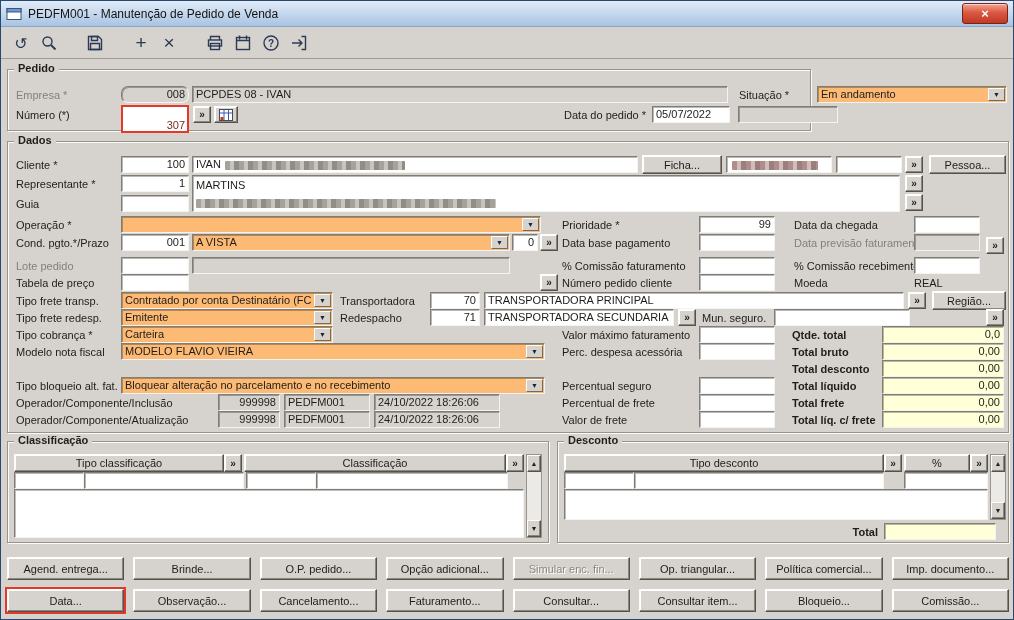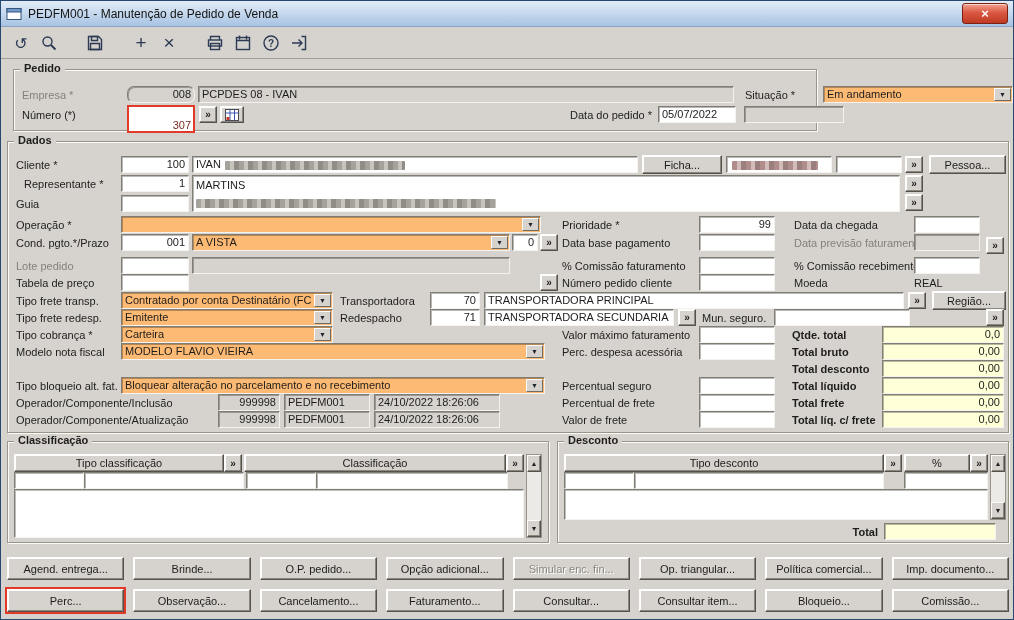--- a/index.html
+++ b/index.html
@@ -137,21 +137,21 @@
         </svg>
       </span>
     <span class="tbtn">
         <svg class="ic" width="18" height="18" viewBox="0 0 18 18">
           <path d="M11.5 2.5h4v13h-4"></path>
           <path d="M2 9h9M8.5 5.5L12 9l-3.5 3.5"></path>
         </svg>
       </span>
   </div>
 
-  <div class="group" style="left:12px;top:68px;width:804px;height:62px;">
+  <div class="group" style="left:6px;top:68px;width:804px;height:62px;">
     <span class="glegend">Pedido</span>
     <span class="lbl dis" style="left:8px;top:19px;">Empresa *</span>
     <div class="fld dis r" style="left:113px;top:16px;width:68px;border-radius:7px;">008</div>
     <div class="fld dis" style="left:184px;top:16px;width:536px;">PCPDES 08 - IVAN</div>
     <span class="lbl" style="left:731px;top:19px;">Situação *</span>
     <div class="combo" style="left:809px;top:16px;width:190px;">
       <span>Em andamento</span>
       <span class="cbtn">▼</span>
     </div>
     <span class="lbl" style="left:8px;top:39px;">Número (*)</span>
@@ -180,21 +180,21 @@
     <span class="btn" style="left:634px;top:13px;width:80px;height:19px;">
         <span>Ficha...</span>
       </span>
     <div class="fld" style="left:718px;top:14px;width:106px;"><span class="redact red" style="width:86px;margin-left:2px;"></span></div>
     <div class="fld" style="left:828px;top:14px;width:66px;"></div>
     <span class="sbtn" style="left:897px;top:14px;">»</span>
     <span class="btn" style="left:921px;top:13px;width:77px;height:19px;">
         <span>Pessoa...</span>
       </span>
 
-    <span class="lbl" style="left:16px;top:36px;">Representante *</span>
+    <span class="lbl" style="left:8px;top:36px;">Representante *</span>
     <div class="fld r" style="left:113px;top:33px;width:68px;">1</div>
     <div class="fld bigfld" style="left:184px;top:33px;width:708px;">
       <span>MARTINS</span><br>
       <span class="redact" style="width:300px;margin-left:0;"></span>
     </div>
     <span class="sbtn" style="left:897px;top:33px;">»</span>
     <span class="sbtn" style="left:897px;top:52px;">»</span>
 
     <span class="lbl" style="left:8px;top:56px;">Guia</span>
     <div class="fld" style="left:113px;top:53px;width:68px;"></div>
@@ -372,21 +372,21 @@
       </span>
     <span class="fbtn">
         <span>Política comercial...</span>
       </span>
     <span class="fbtn">
         <span>Imp. documento...</span>
       </span>
   </div>
   <div class="btnrow" style="top:588px;">
     <span class="fbtn hl">
-        <span>Perc...</span>
+        <span>Data...</span>
       </span>
     <span class="fbtn">
         <span>Observação...</span>
       </span>
     <span class="fbtn">
         <span>Cancelamento...</span>
       </span>
     <span class="fbtn">
         <span>Faturamento...</span>
       </span>

